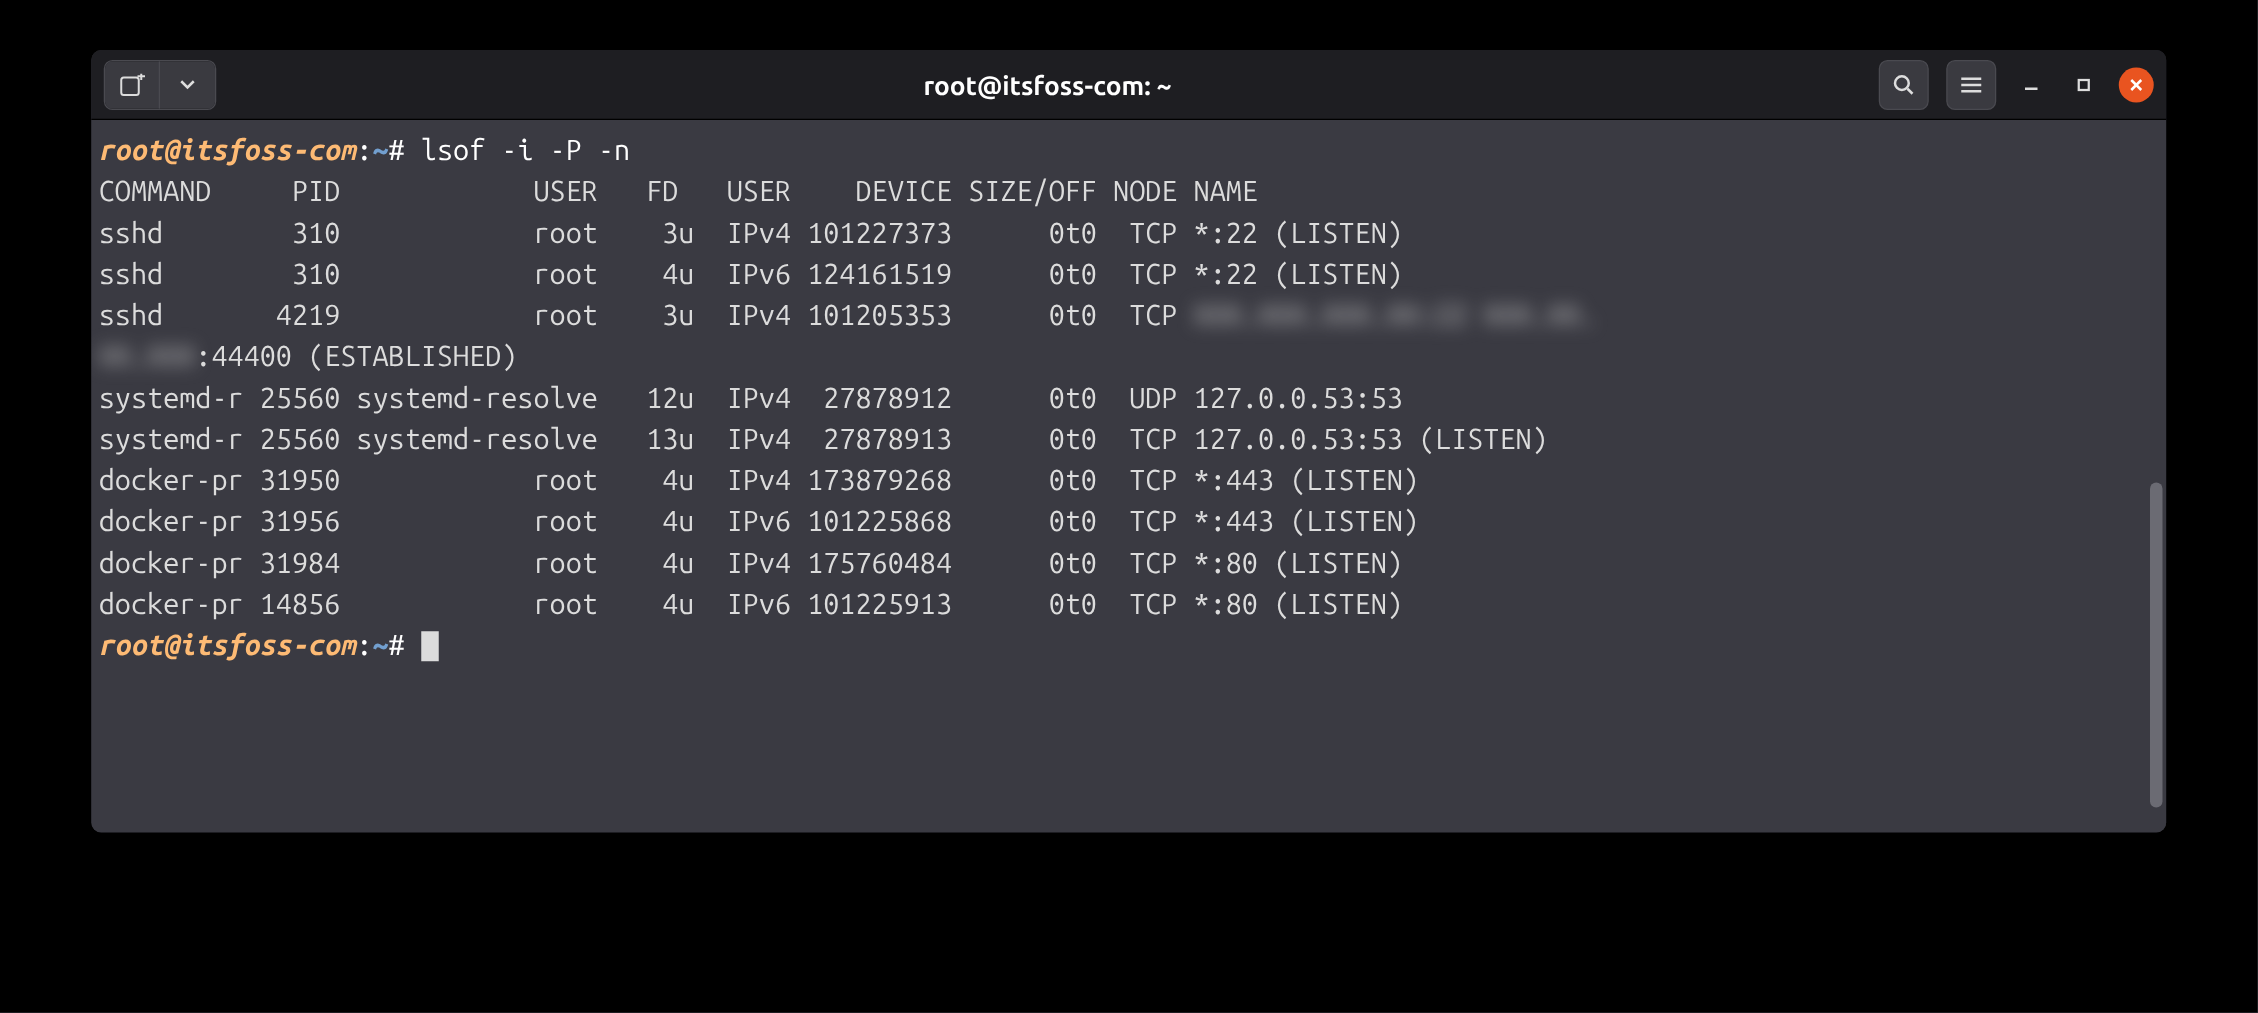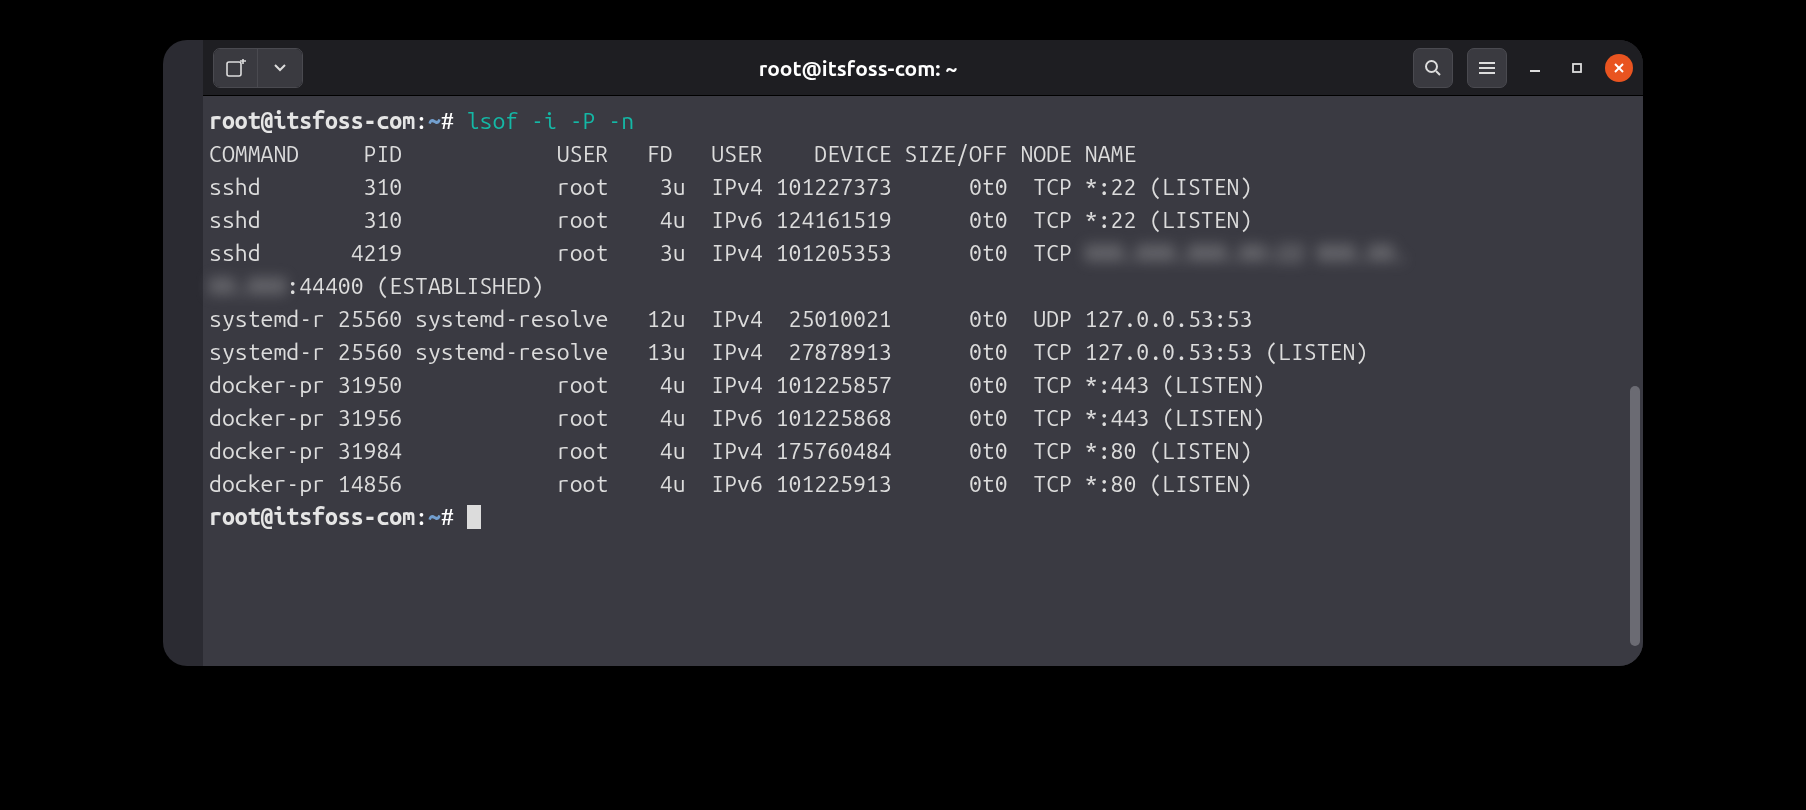--- a/index.html
+++ b/index.html
@@ -6,27 +6,26 @@
     body {
       background: #000;
       font-family: 'Ubuntu Mono', 'DejaVu Sans Mono', monospace;
       display: flex;
       align-items: flex-start;
       justify-content: center;
       padding: 40px;
       min-height: 810px;
     }
     .window {
-      width: 1480px;
+      width: 1660px;
       background: #2b2b32;
-      border-radius: 24px;
+      border-radius: 8px;
       overflow: hidden;
       box-shadow: 0 10px 40px rgba(0,0,0,0.6);
       position: relative;
-      padding-left: 40px;
     }
     .titlebar {
       height: 56px;
       background: #1e1e22;
       display: flex;
       align-items: center;
       padding: 0 10px;
       border-bottom: 1px solid #000;
     }
     .tab-btn-group {
@@ -93,24 +92,24 @@
       background: #3a3a42;
       padding: 8px 6px;
       font-size: 23px;
       line-height: 33px;
       color: #dcdcdc;
       white-space: pre;
       height: 570px;
       position: relative;
       font-family: 'Ubuntu Mono', 'DejaVu Sans Mono', 'Courier New', monospace;
     }
-    .prompt-user { color: #e5e5e5; font-weight: bold; }
+    .prompt-user { color: #fdba74; font-weight: bold; font-style: italic; }
     .prompt-path { color: #729fcf; font-weight: bold; }
     .prompt-white { color: #fff; }
-    .cmd { color: #14b8a6; margin-top: 44px; }
+    .cmd { color: #ffffff; margin-top: 44px; }
     .cursor {
       display: inline-block;
       width: 14px;
       height: 24px;
       background: #dcdcdc;
       vertical-align: text-bottom;
     }
     .blurred {
       filter: blur(7px);
       color: #ccc;
@@ -177,21 +176,21 @@
       </button>
     </div>
   </div>
 
   <div class="terminal"><span><span class="prompt-user">root@itsfoss-com</span><span class="prompt-white">:</span><span class="prompt-path">~</span><span class="prompt-white">#</span> <span class="cmd">lsof -i -P -n</span></span>
 <span>COMMAND     PID            USER   FD   USER    DEVICE SIZE/OFF NODE NAME</span>
 <span>sshd        310            root    3u  IPv4 101227373      0t0  TCP *:22 (LISTEN)</span>
 <span>sshd        310            root    4u  IPv6 124161519      0t0  TCP *:22 (LISTEN)</span>
 <span><span>sshd       4219            root    3u  IPv4 101205353      0t0  TCP </span><span class="blurred">XXX.XXX.XXX.XX:22 XXX.XX.</span></span>
 <span><span class="blurred">XX.XXX</span><span>:44400 (ESTABLISHED)</span></span>
-<span>systemd-r 25560 systemd-resolve   12u  IPv4  25010021      0t0  UDP 127.0.0.53:53</span>
+<span>systemd-r 25560 systemd-resolve   12u  IPv4  27878912      0t0  UDP 127.0.0.53:53</span>
 <span>systemd-r 25560 systemd-resolve   13u  IPv4  27878913      0t0  TCP 127.0.0.53:53 (LISTEN)</span>
-<span>docker-pr 31950            root    4u  IPv4 101225857      0t0  TCP *:443 (LISTEN)</span>
+<span>docker-pr 31950            root    4u  IPv4 173879268      0t0  TCP *:443 (LISTEN)</span>
 <span>docker-pr 31956            root    4u  IPv6 101225868      0t0  TCP *:443 (LISTEN)</span>
 <span>docker-pr 31984            root    4u  IPv4 175760484      0t0  TCP *:80 (LISTEN)</span>
 <span>docker-pr 14856            root    4u  IPv6 101225913      0t0  TCP *:80 (LISTEN)</span>
 <span><span class="prompt-user">root@itsfoss-com</span><span class="prompt-white">:</span><span class="prompt-path">~</span><span class="prompt-white">#</span> <span class="cursor"></span></span>
 <div class="scrollbar"></div></div>
 </div>
 
 </body></html>

